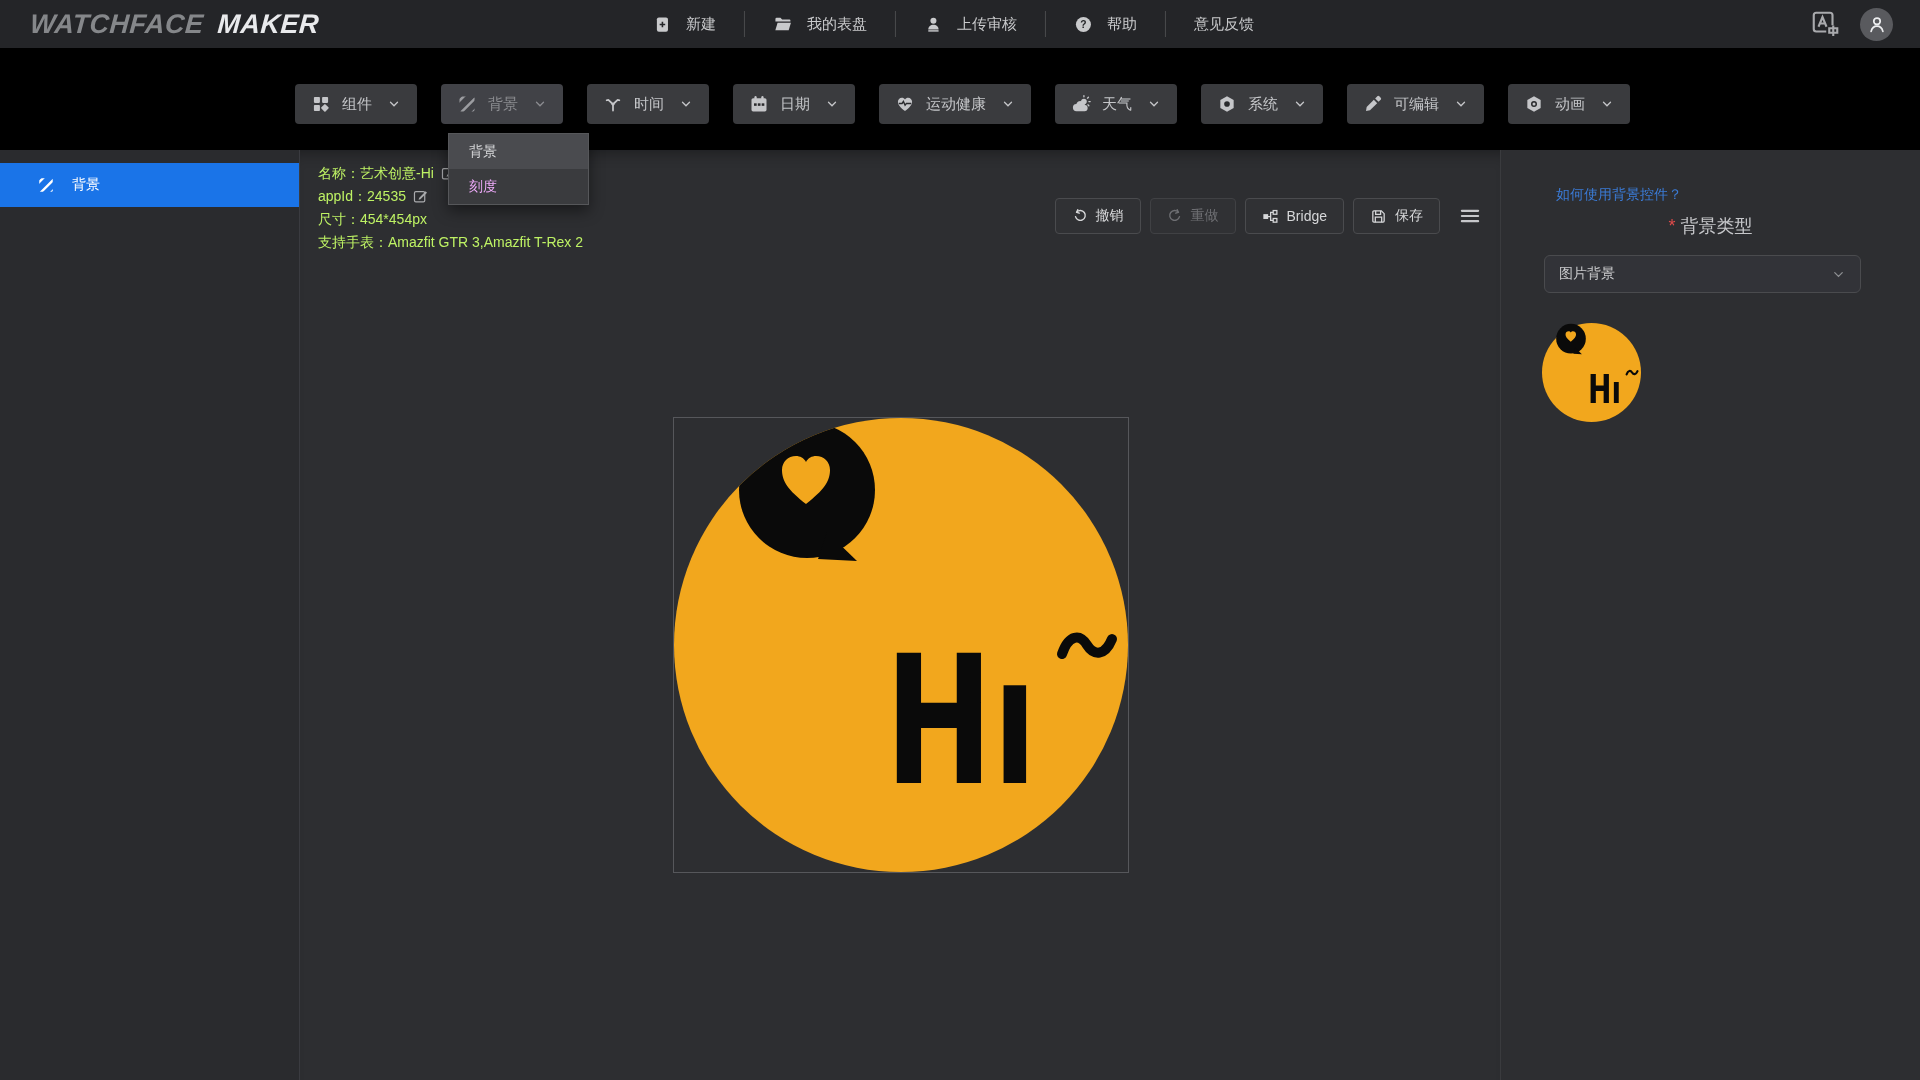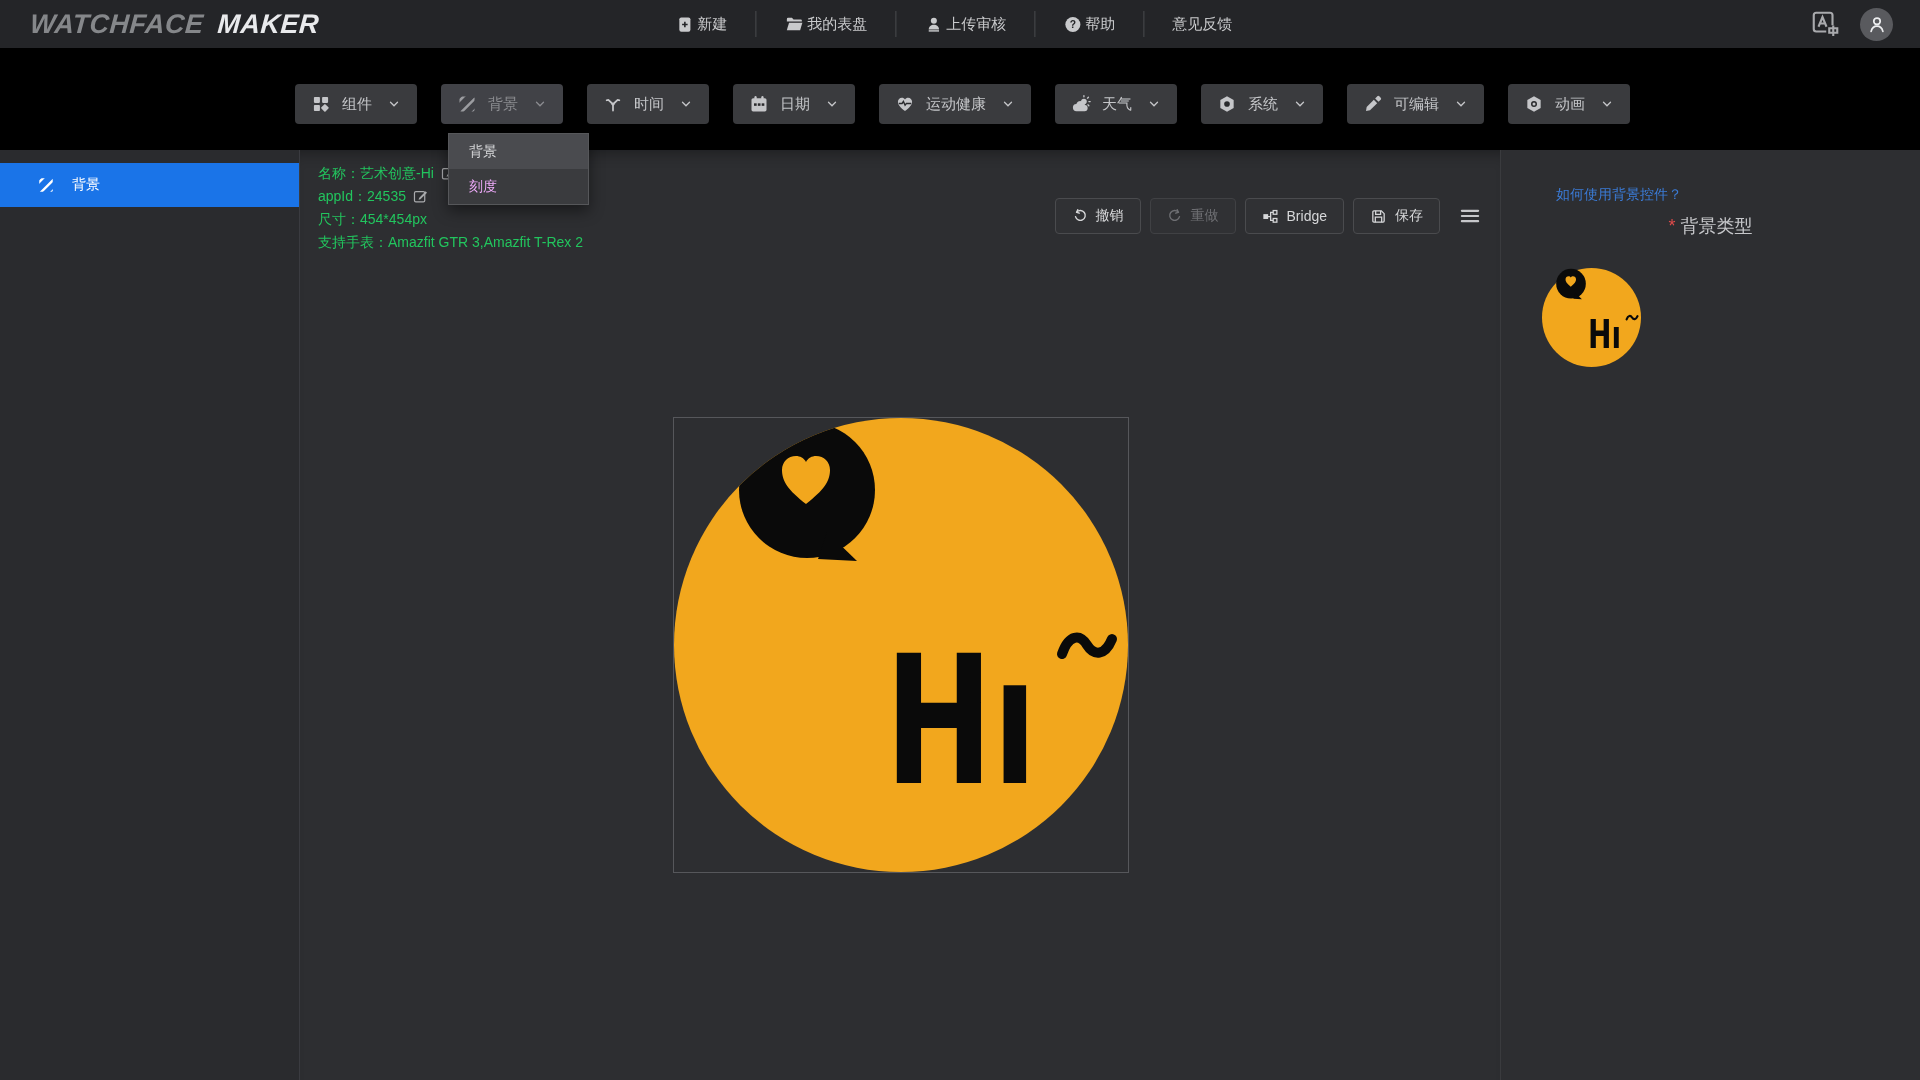--- a/index.html
+++ b/index.html
@@ -16,21 +16,21 @@
   .header {
     height:48px; background:#242528; display:flex; align-items:center;
     padding:0 27px 0 30px; position:relative; z-index:10;
   }
   .logo { font-style:italic; font-weight:700; font-size:27px; letter-spacing:.5px;
     transform:skewX(-4deg); white-space:nowrap; }
   .logo .lp { color:#85878A; }
   .logo .ls { color:#E9EAEC; margin-left:6px; }
   .nav { position:absolute; left:50%; top:0; transform:translateX(-51%);
     height:48px; display:flex; align-items:center; }
-  .nav-item { display:flex; align-items:center; gap:3px; color:#C9CACC;
+  .nav-item { display:flex; align-items:center; gap:14px; color:#C9CACC;
     font-size:15px; padding:0 28px; cursor:pointer; white-space:nowrap; }
   .nav-div { width:1px; height:26px; background:#4A4B4E; }
   .hdr-right { margin-left:auto; display:flex; align-items:center; gap:20px; }
   .avatar { width:33px; height:33px; border-radius:50%; background:#595A5E;
     display:flex; align-items:center; justify-content:center; }
 
   
   .strip { height:102px; background:#000000; position:relative; z-index:5; }
   .tbar { position:absolute; left:295px; top:36px; display:flex; gap:24px; }
   .tbtn { height:40px; background:#3A3B3E; border-radius:4px; display:flex;
@@ -46,21 +46,21 @@
   .tabs { display:flex; height:42px; }
   .tab { display:flex; align-items:center; font-size:14px; cursor:pointer; }
   .tab.t1 { width:171px; padding-left:17px; color:#CFD0D3; }
   .tab.t2 { width:128px; padding-left:16px; background:#1B1C1E; color:#A8A9AC; }
   .side-item { margin-top:13px; height:44px; background:#1A74E8; color:#FFFFFF;
     display:flex; align-items:center; font-size:14px; cursor:pointer; }
   .side-item .sicon { margin:0 17px 0 37px; }
 
   .main { flex:1; position:relative; background:#2D2E31;
     box-shadow:inset 0 14px 14px -10px rgba(0,0,0,.32); }
-  .meta { position:absolute; left:18px; top:12px; font-size:14px; line-height:23px; color:#22c55e; }
+  .meta { position:absolute; left:18px; top:12px; font-size:14px; line-height:23px; color:#bef264; }
   .meta .row { display:flex; align-items:center; gap:6px; white-space:nowrap; }
   .edit-ic { color:#A9AAAD; }
   .actions { position:absolute; right:17px; top:48px; display:flex; align-items:center; gap:9px; }
   .abtn { height:36px; border:1px solid #4A4B4E; background:#303134; border-radius:4px;
     display:flex; align-items:center; gap:8px; padding:0 16px; font-size:14px;
     color:#D6D7D9; cursor:pointer; white-space:nowrap;text-align:right; }
   .abtn.dim { color:#6E6F73; border-color:#404144; }
   .burger { margin-left:8px; color:#C6C7CA; cursor:pointer; }
   .canvas-square { position:absolute; left:373px; top:267px; width:456px; height:456px;
     border:1px solid #56575B; }
@@ -428,20 +428,28 @@
         <path d="M388 236 C395 216 406 216 413 227 C420 238 431 238 438 221" stroke="#0A0A0A" stroke-width="10" fill="none" stroke-linecap="round"></path>
       </svg>
     </div>
   </div>
 
   <div class="rpanel">
     <span class="help-link">如何使用背景控件？</span>
     <div class="bgtype">
       <span class="req">*</span><span>背景类型</span>
     </div>
+    <div class="select">
+      <span>图片背景</span>
+      <span class="chev" style="color:#8E9093">
+        <svg width="15" height="15" viewBox="0 0 24 24" fill="none" stroke="currentColor" stroke-width="2" stroke-linecap="round">
+            <path d="M6 9l6 6 6-6"></path>
+          </svg>
+      </span>
+    </div>
     <div class="thumb">
       <svg width="99" height="99" viewBox="0 0 454 454">
         <circle cx="227" cy="227" r="227" fill="#F2A71D"></circle>
         <g>
           <circle cx="133" cy="72" r="68" fill="#0A0A0A"></circle>
           <polygon points="153,114 183,143 144,141" fill="#0A0A0A"></polygon>
           <path d="M132 86 C114 72 108 63 108 52 C108 44 114 38 122 38 C126 38 130 40 132 44 C134 40 138 38 142 38 C150 38 156 44 156 52 C156 63 150 72 132 86 Z" fill="#F2A71D"></path>
         </g>
         <text x="211" y="365" font-size="178" font-weight="bold" fill="#0A0A0A" textLength="152" lengthAdjust="spacingAndGlyphs" font-family="DejaVu Sans, Liberation Sans, sans-serif">Hı</text>
         <path d="M388 236 C395 216 406 216 413 227 C420 238 431 238 438 221" stroke="#0A0A0A" stroke-width="10" fill="none" stroke-linecap="round"></path>

